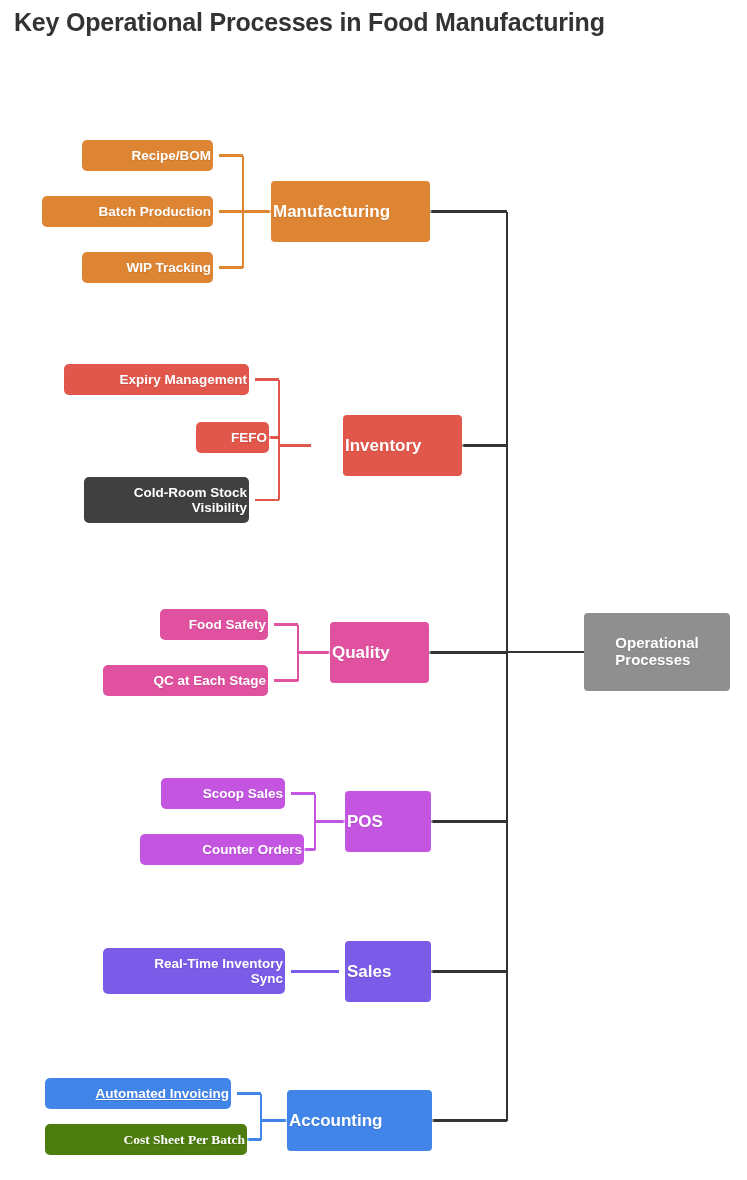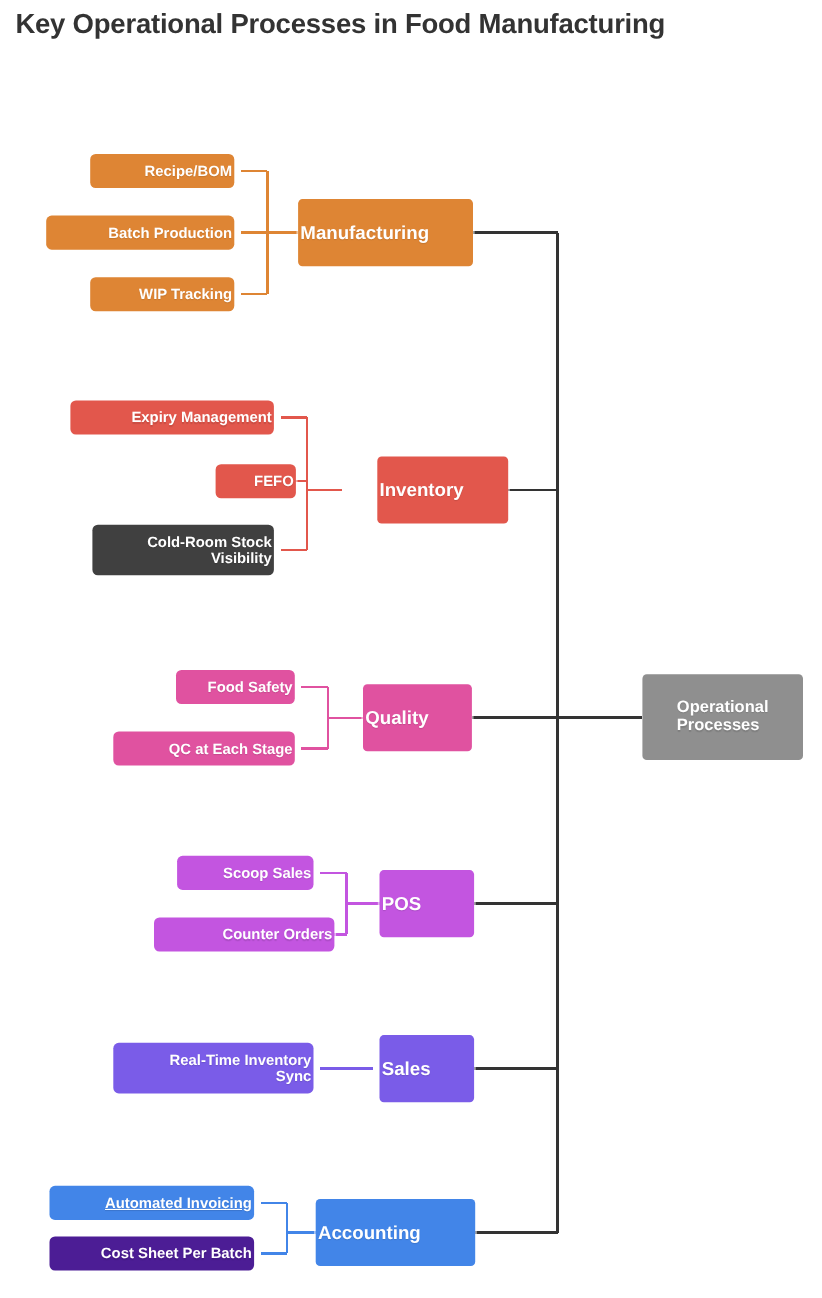--- a/index.html
+++ b/index.html
@@ -170,18 +170,18 @@
       <div class="node leaf" style="left: 103px; top: 948px; width: 182px; height: 46px; background: rgb(122, 92, 232);">
         <span class="lbl">Real-Time Inventory
 Sync</span>
       </div>
       <div class="node branch" style="left: 287px; top: 1090px; width: 145px; height: 61px; background: rgb(66, 133, 232);">
         <span class="lbl">Accounting</span>
       </div>
       <div class="node leaf" style="left: 45px; top: 1078px; width: 186px; height: 31px; background: rgb(66, 133, 232); text-decoration: underline;">
         <span class="lbl">Automated Invoicing</span>
       </div>
-      <div class="node leaf" style="left: 45px; top: 1124px; width: 186px; height: 31px; background: #4c1d95;">
+      <div class="node leaf" style="left: 45px; top: 1124px; width: 202px; height: 31px; background: #4d7c0f; font-family: Liberation Serif, serif;">
         <span class="lbl">Cost Sheet Per Batch</span>
       </div>
     </div>
 
 </div>
 
 </body></html>

